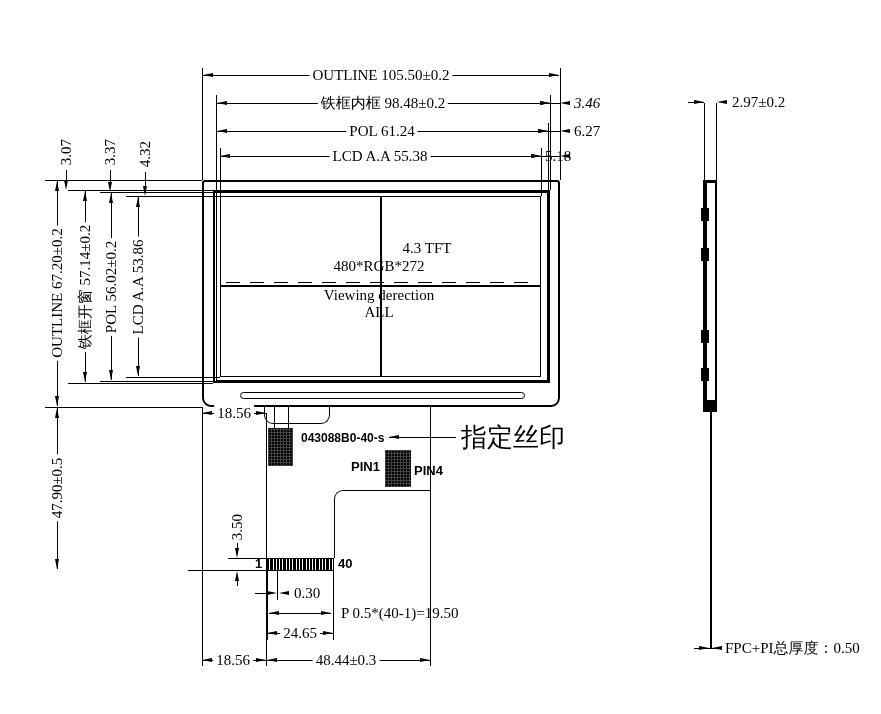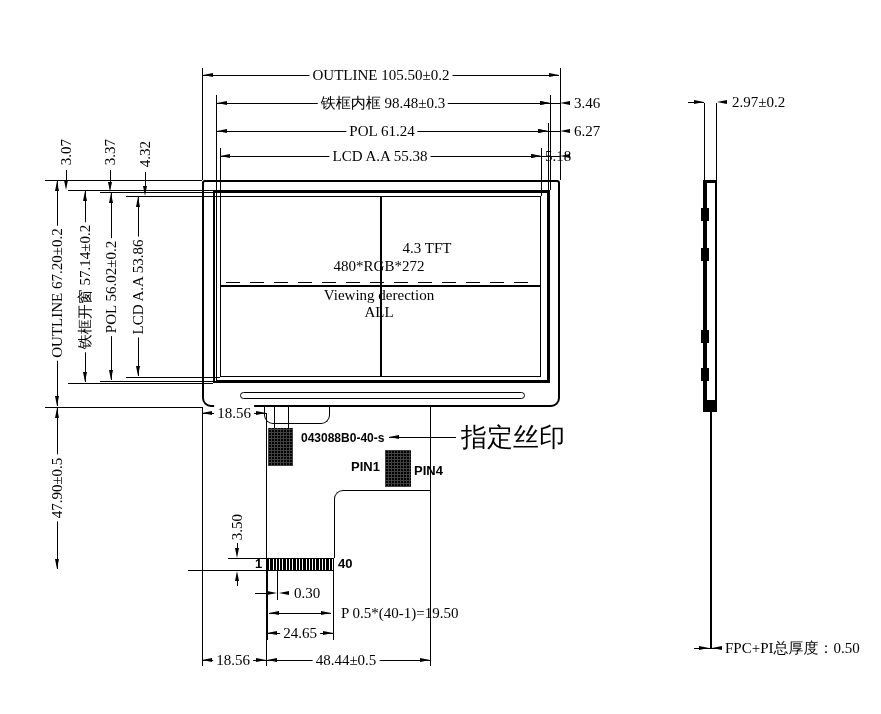--- a/index.html
+++ b/index.html
@@ -62,25 +62,25 @@
     <div class="v" style="left:541px;top:148px;height:48px;"></div>
 
     <div class="h" style="left:203px;top:75px;width:356px;"></div>
     <div class="tL" style="left:203px;top:73px;"></div>
     <div class="tR" style="left:549px;top:73px;"></div>
     <div class="dt c" style="left:381px;top:75px;">OUTLINE 105.50±0.2</div>
 
     <div class="h" style="left:217px;top:103px;width:333px;"></div>
     <div class="tL" style="left:217px;top:101px;"></div>
     <div class="tR" style="left:540px;top:101px;"></div>
-    <div class="dt c" style="left:383px;top:103px;">铁框内框 98.48±0.3</div>
+    <div class="dt c" style="left:383px;top:103px;">铁框内框 98.48±0.2</div>
     <div class="h" style="left:550px;top:103px;width:10px;"></div>
     <div class="tR" style="left:540px;top:101px;"></div>
     <div class="tL" style="left:560px;top:101px;"></div>
-    <div class="dt la" style="left:571px;top:103px;background:transparent;">3.46</div>
+    <div class="dt la" style="left:571px;top:103px;background:transparent;font-style:italic;">3.46</div>
 
     <div class="h" style="left:217px;top:131px;width:331px;"></div>
     <div class="tL" style="left:217px;top:129px;"></div>
     <div class="tR" style="left:538px;top:129px;"></div>
     <div class="dt c" style="left:382px;top:131px;">POL 61.24</div>
     <div class="h" style="left:548px;top:131px;width:12px;"></div>
     <div class="tR" style="left:538px;top:129px;"></div>
     <div class="tL" style="left:560px;top:129px;"></div>
     <div class="dt la" style="left:571px;top:131px;background:transparent;">6.27</div>
 
@@ -201,21 +201,21 @@
     <div class="dt c" style="left:300px;top:633px;">24.65</div>
 
     <div class="h" style="left:202px;top:660px;width:64px;"></div>
     <div class="tL" style="left:202px;top:658px;"></div>
     <div class="tR" style="left:256px;top:658px;"></div>
     <div class="dt c" style="left:233px;top:660px;">18.56</div>
 
     <div class="h" style="left:266px;top:660px;width:164px;"></div>
     <div class="tL" style="left:267px;top:658px;"></div>
     <div class="tR" style="left:420px;top:658px;"></div>
-    <div class="dt c" style="left:346px;top:660px;">48.44±0.5</div>
+    <div class="dt c" style="left:346px;top:660px;">48.44±0.3</div>
   </div>
 
   <div>
 
     <div class="v" style="left:704px;top:103px;height:77px;"></div>
     <div class="v" style="left:716px;top:103px;height:77px;"></div>
     <div class="h" style="left:688px;top:102px;width:16px;"></div>
     <div class="tR" style="left:694px;top:100px;"></div>
     <div class="tL" style="left:717px;top:100px;"></div>
     <div class="dt la" style="left:729px;top:102px;background:transparent;">2.97±0.2</div>

